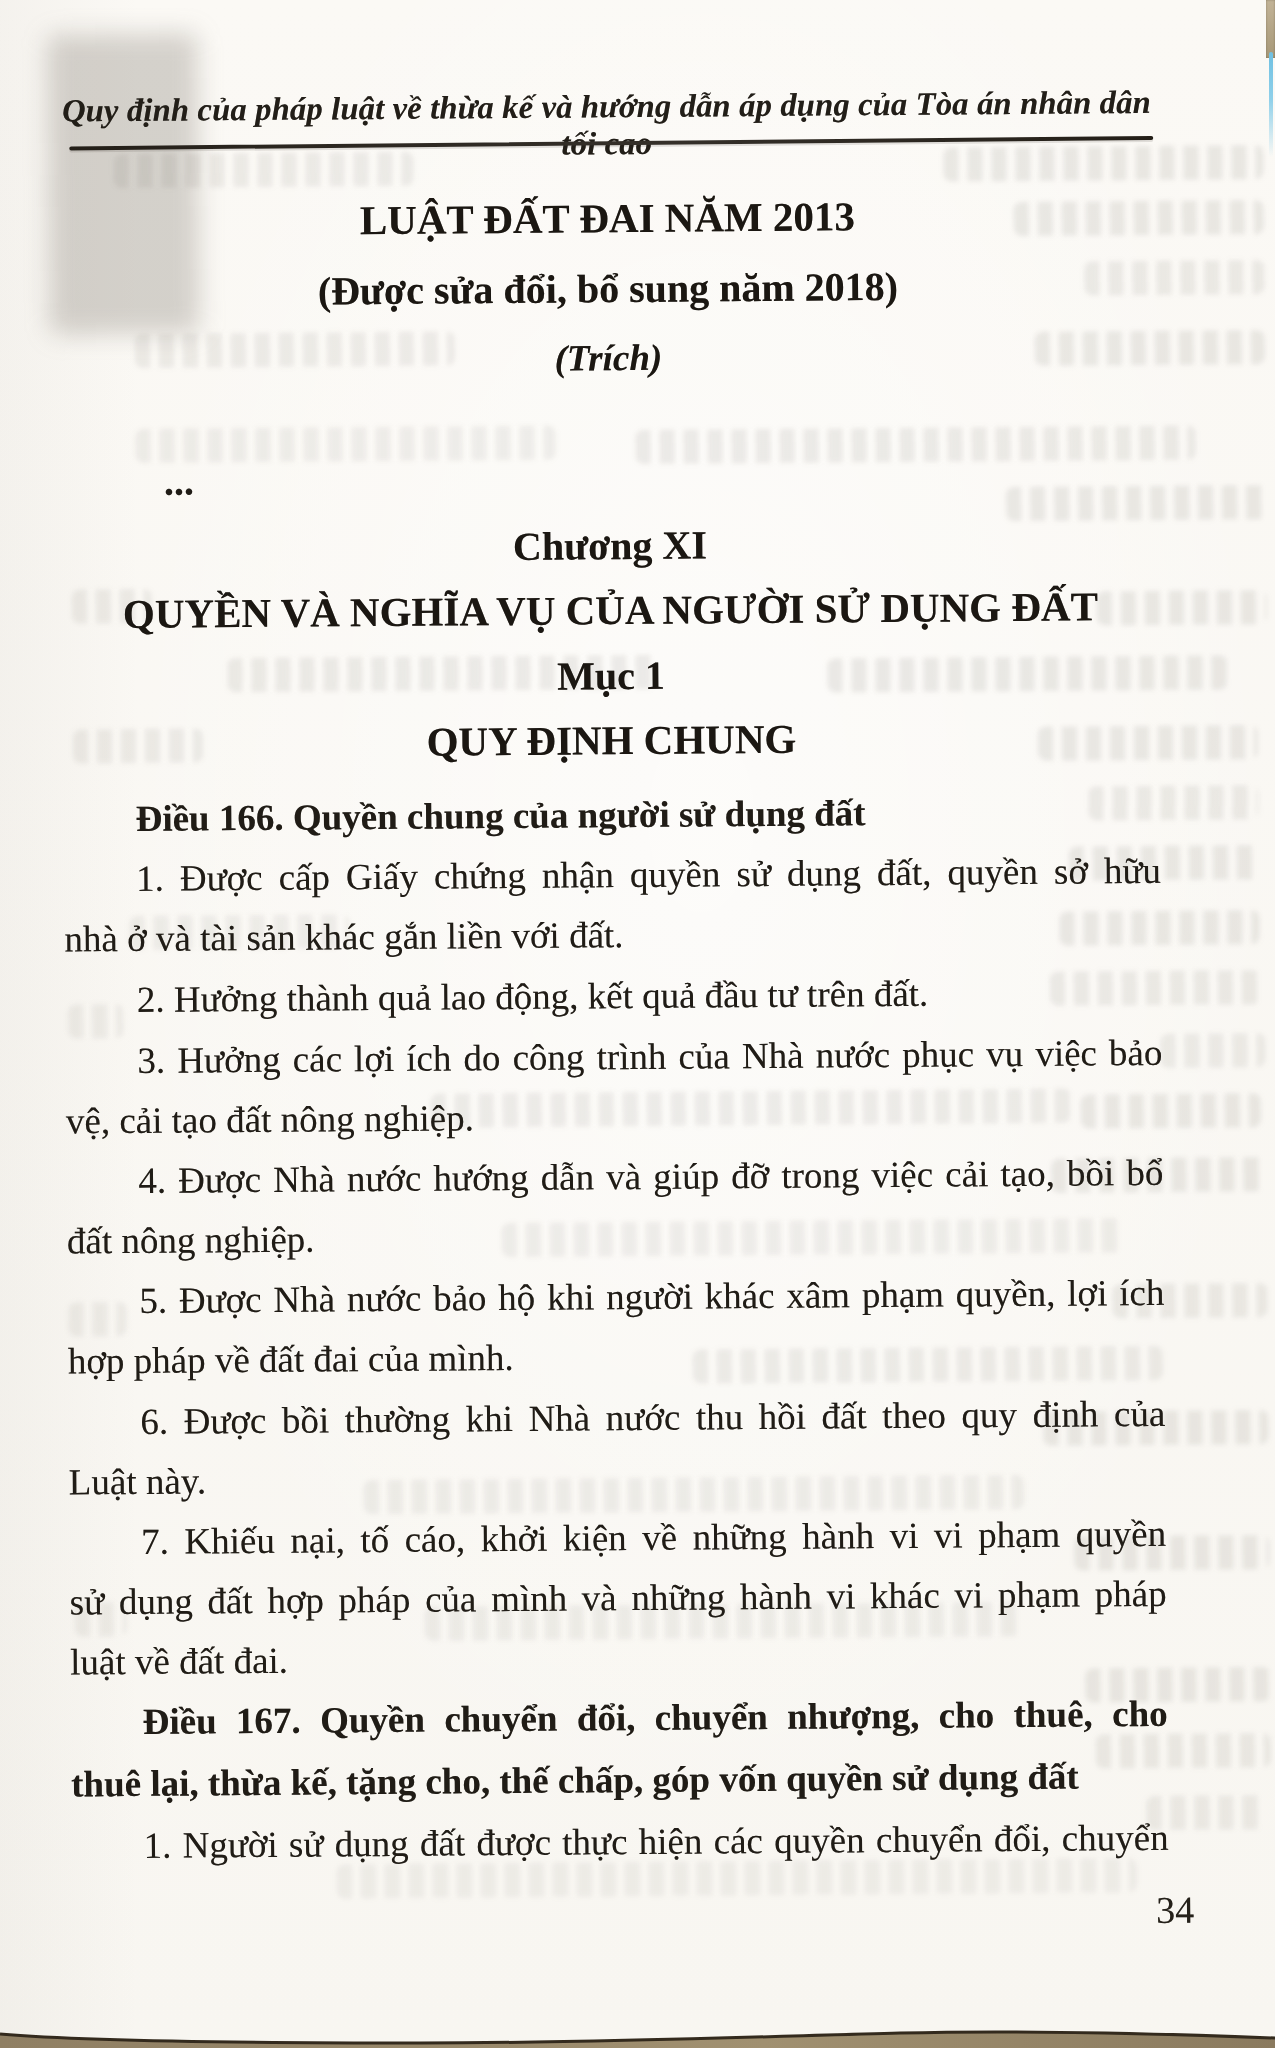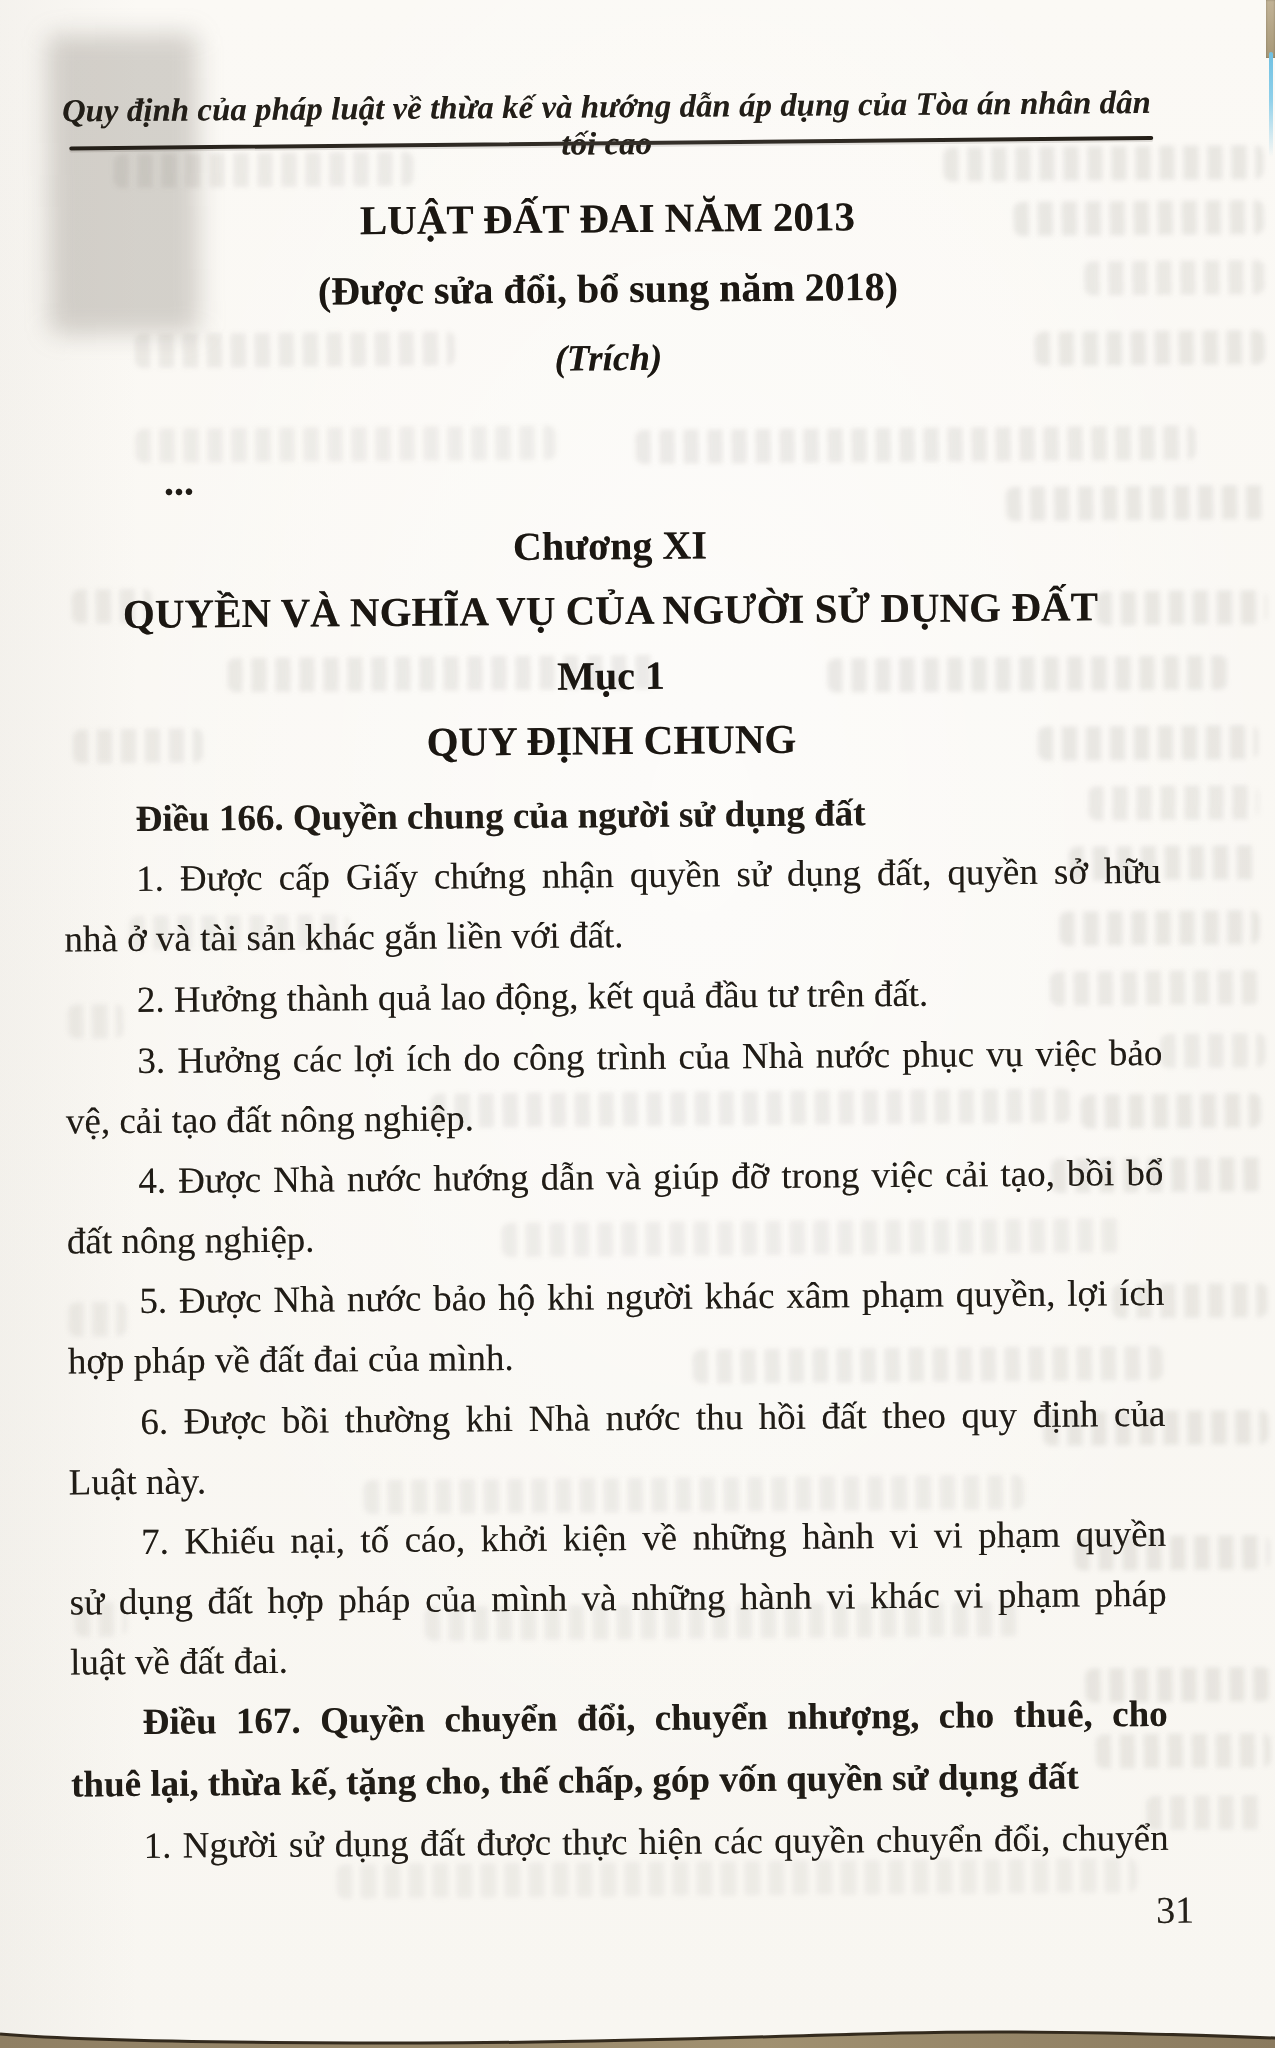--- a/index.html
+++ b/index.html
@@ -158,21 +158,21 @@
 
     <div class="line l-just ind" style="top:1508px;">7. Khiếu nại, tố cáo, khởi kiện về những hành vi vi phạm quyền</div>
     <div class="line l-just" style="top:1568px;">sử dụng đất hợp pháp của mình và những hành vi khác vi phạm pháp</div>
     <div class="line l-left" style="top:1628px;">luật về đất đai.</div>
 
     <div class="line l-just ind bold" style="top:1688px;">Điều 167. Quyền chuyển đổi, chuyển nhượng, cho thuê, cho</div>
     <div class="line l-left bold" style="top:1750px;">thuê lại, thừa kế, tặng cho, thế chấp, góp vốn quyền sử dụng đất</div>
 
     <div class="line l-just ind" style="top:1812px;">1. Người sử dụng đất được thực hiện các quyền chuyển đổi, chuyển</div>
 
-    <div class="page-number">31</div>
+    <div class="page-number">34</div>
   </div>
 
   <svg id="bottom-edge" viewBox="0 0 1275 63" preserveAspectRatio="none">
     <path d="M0,49 C70,55 200,58 420,58 C600,58 780,51 900,48 C1000,45.5 1120,47 1275,53 L1275,63 L0,63 Z" fill="#9a8a6d"></path>
     <path d="M0,49 C70,55 200,58 420,58 C600,58 780,51 900,48 C1000,45.5 1120,47 1275,53 L1275,63 L0,63 Z" fill="url(#tanGrad)"></path>
     <defs>
       <linearGradient id="tanGrad" x1="0" y1="0" x2="1" y2="0">
         <stop offset="0" stop-color="#8f7f63"></stop>
         <stop offset="0.6" stop-color="#a09070"></stop>
         <stop offset="1" stop-color="#8a7a5e"></stop>

